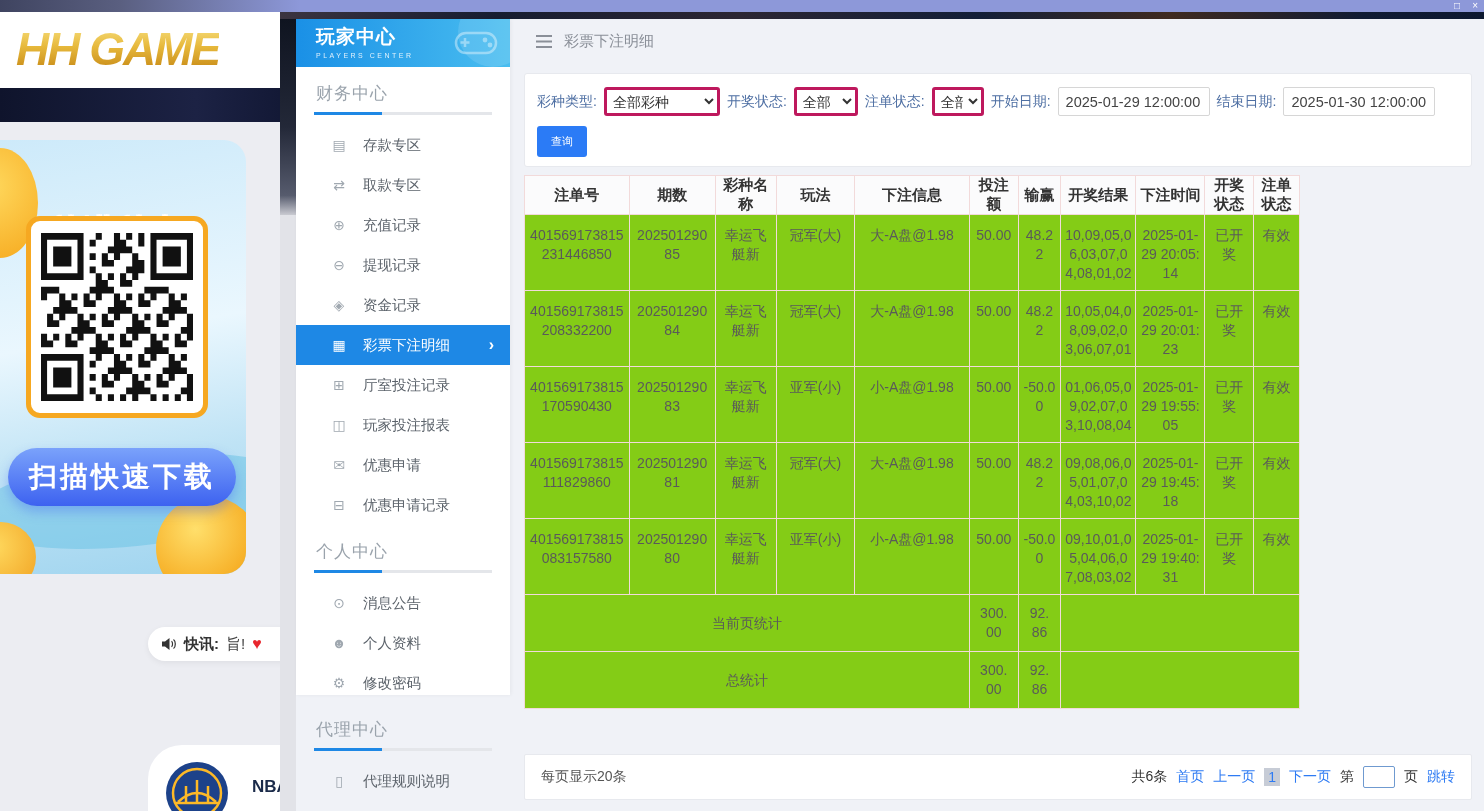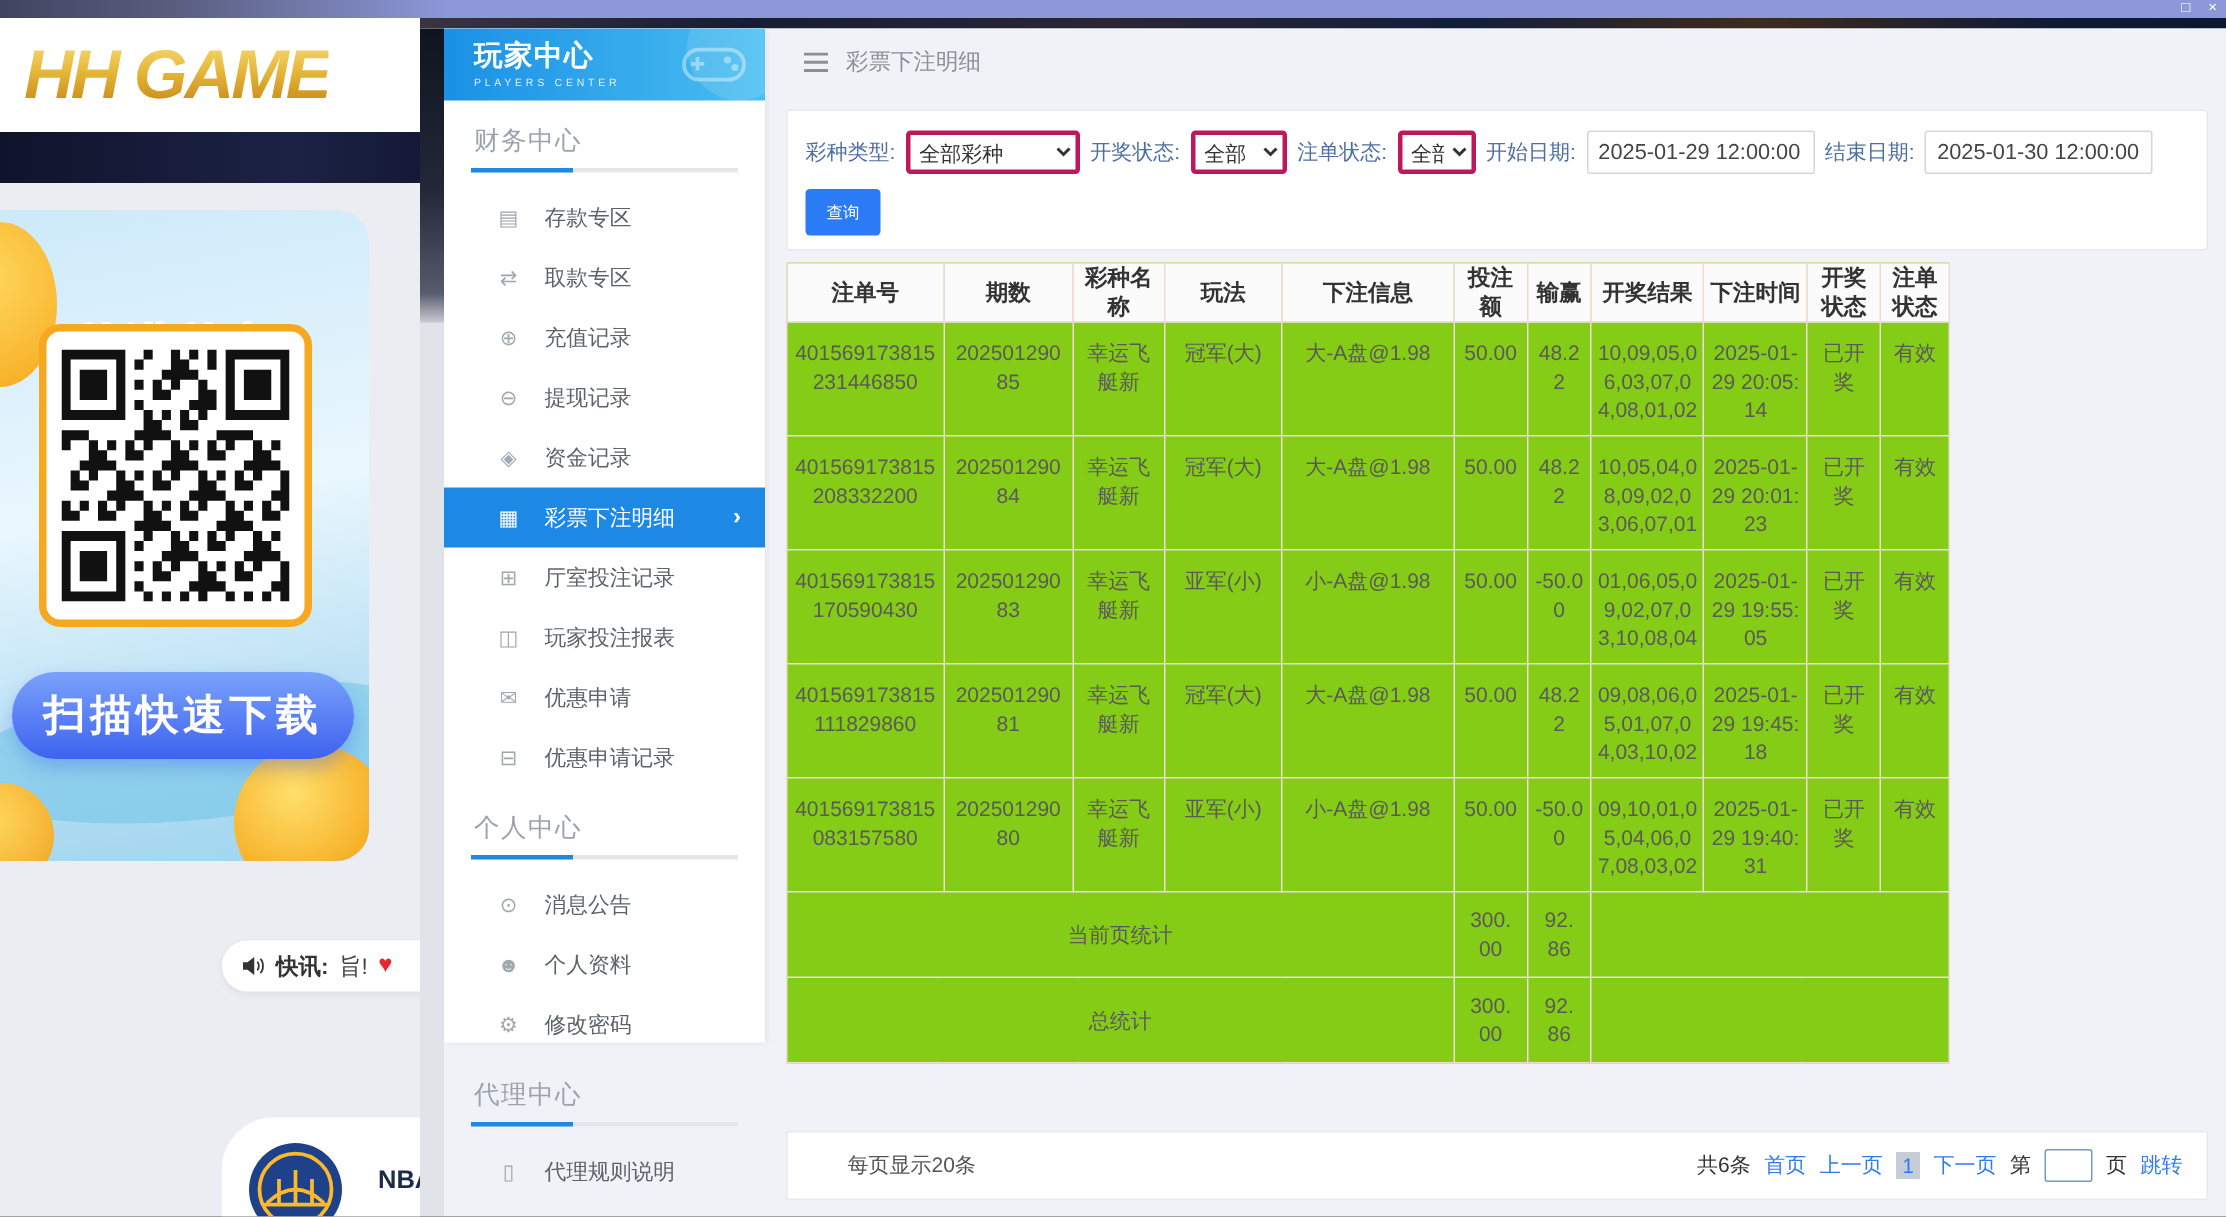--- a/index.html
+++ b/index.html
@@ -99,21 +99,21 @@
   table.bets { position:absolute; left:14px; top:156px; width:776px; border-collapse:collapse; table-layout:fixed;
     background:#84cc16; text-align:center; }
   table.bets th { border:1px solid #f2dada; height:38px; font-size:15px; color:#333; font-weight:bold; background:#fbfbfc; padding:0 2px; }
   table.bets td { border:1px solid #f2dada; font-size:14px; color:#5a5a5a; padding:11px 4px 4px 4px;
     vertical-align:top; word-break:break-all; line-height:19px; }
   table.bets tr.data-row { height:76px; }
   table.bets tr.sum-row td { height:38px; padding:9px 8px; vertical-align:middle; }
 
   .footer-card { position:absolute; left:14px; top:735px; width:948px; height:46px; background:#fff; border:1px solid #e7e9ee;
     border-radius:2px; display:flex; align-items:center; justify-content:space-between; padding:0 16px; font-size:14px; }
-  .pg-left { color:#555;margin-left:24px; }
+  .pg-left { color:#555; }
   .pg-right { display:flex; align-items:center; gap:9px; }
   .pg-text { color:#333; }
   .pg-link { color:#2e7bf3; cursor:pointer; }
   .pg-current { color:#2e7bf3; background:#c7ccd6; padding:0 4px; line-height:18px; cursor:pointer; }
   .pg-input { width:32px; height:22px; border:1px solid #6f9ad0; border-radius:2px; font-size:13px; text-align:center; }
 </style>
 </head>
 <body>
 
 <div class="stage">

